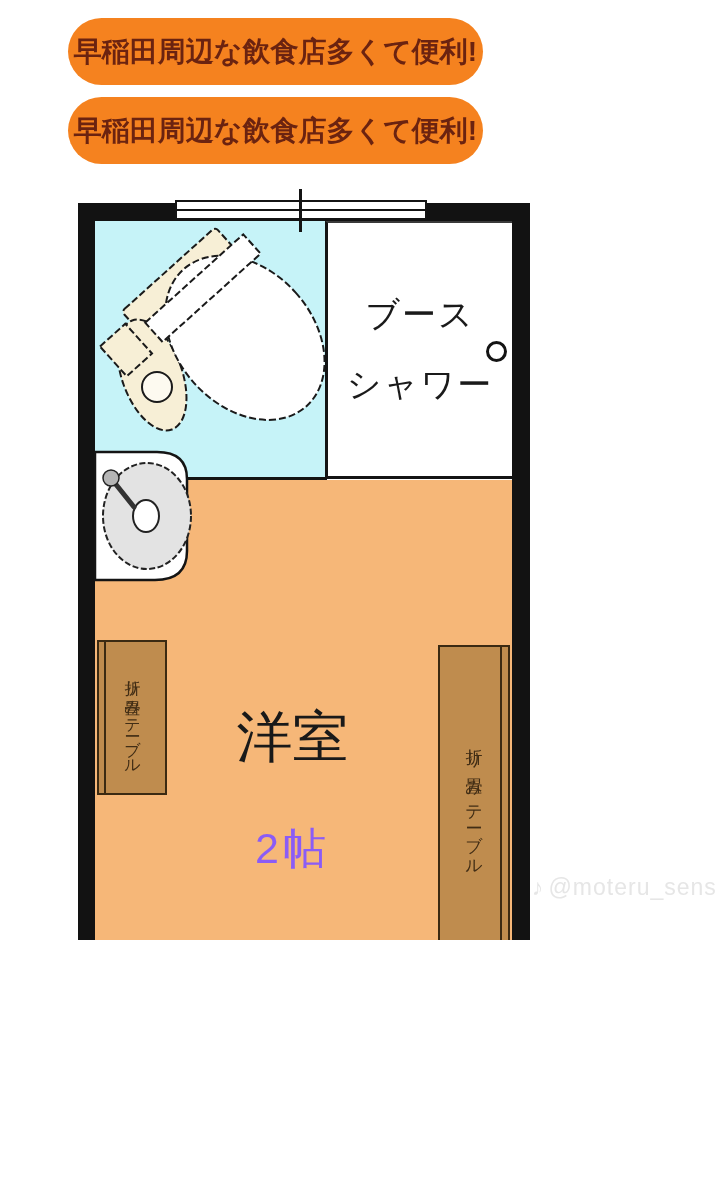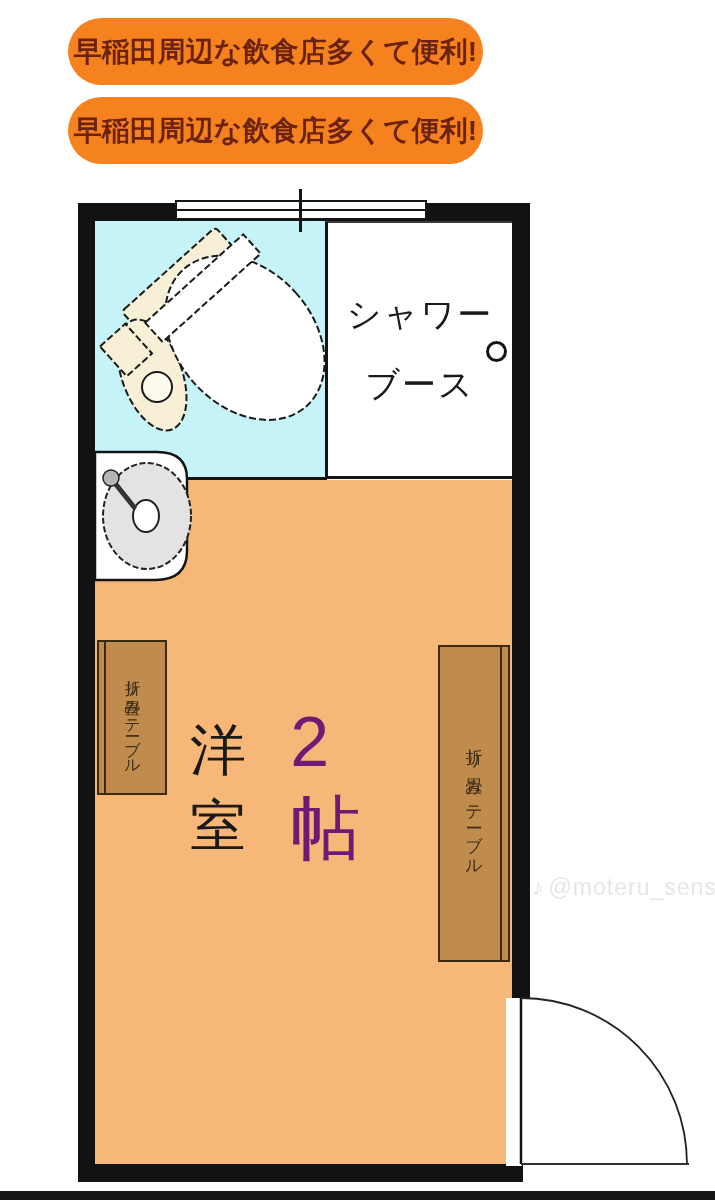--- a/index.html
+++ b/index.html
@@ -1,16 +1,16 @@
 <!DOCTYPE html>
 <html><head>
 <meta charset="utf-8">
 <style>
   html,body{margin:0;padding:0;background:#ffffff;}
-  .canvas{position:relative;width:715px;height:1200px;background:#ffffff;overflow:hidden;
+  .canvas{position:relative;width:715px;height:940px;background:#ffffff;overflow:hidden;
           font-family:"Liberation Sans", sans-serif;}
 
   
   .bubble{position:absolute;left:68px;width:415px;height:67px;border-radius:34px;
           background:#f5821f;display:flex;align-items:center;justify-content:center;}
   .bubble.b1{top:18px;} .bubble.b2{top:97px;}
   .bubble span{color:#6b2310;font-size:28px;font-weight:600;letter-spacing:0px;white-space:nowrap;}
 
   
   .floor{position:absolute;left:95px;top:480px;width:417px;height:684px;background:#f6b778;}
@@ -43,23 +43,23 @@
   .table-left{left:97px;top:640px;width:70px;height:155px;}
   .table-right{left:438px;top:645px;width:72px;height:317px;}
   .table .edge{position:absolute;top:0;width:2px;height:100%;background:#3b2a12;}
   .table-left .edge{left:5px;} .table-right .edge{right:6px;}
   .vtext{writing-mode:vertical-rl;text-orientation:upright;color:#412d15;white-space:nowrap;}
   .table-left .vtext{font-size:16px;letter-spacing:1px;}
   .table-right .vtext{font-size:17px;letter-spacing:5px;}
 
   
   .room-label{position:absolute;left:190px;top:700px;width:205px;height:178px;display:flex;
-              flex-direction:row;justify-content:space-between;align-items:center;}
+              flex-direction:column;justify-content:space-between;align-items:center;}
   .room-label .name{font-size:56px;color:#191919;font-weight:500;}
-  .room-label .size{font-size:70px;color:#701a75;font-weight:500;letter-spacing:4px;}
+  .room-label .size{font-size:43px;color:#8b5cf6;font-weight:500;letter-spacing:4px;}
 
   
   .watermark{position:absolute;left:532px;top:874px;font-size:23px;color:#e6e6e6;
              letter-spacing:1px;white-space:nowrap;}
   .watermark .note{margin-right:4px;}
 
   
   .fixtures{position:absolute;left:0;top:0;pointer-events:none;}
 
   
@@ -75,22 +75,22 @@
   </div>
   <div class="bubble b2">
     <span>早稲田周辺な飲食店多くて便利!</span>
   </div>
 
   <div class="floor"></div>
   <div class="wetarea"></div>
   <div class="wet-sep"></div>
 
   <div class="booth">
+    <span class="line">ブース</span>
     <span class="line">シャワー</span>
-    <span class="line">ブース</span>
   </div>
   <div class="drain"></div>
 
   <div class="wall wall-top"></div>
   <div class="wall wall-left"></div>
   <div class="wall wall-right"></div>
   <div class="wall wall-bottom"></div>
 
   <div class="window">
     <div class="mid"></div>

